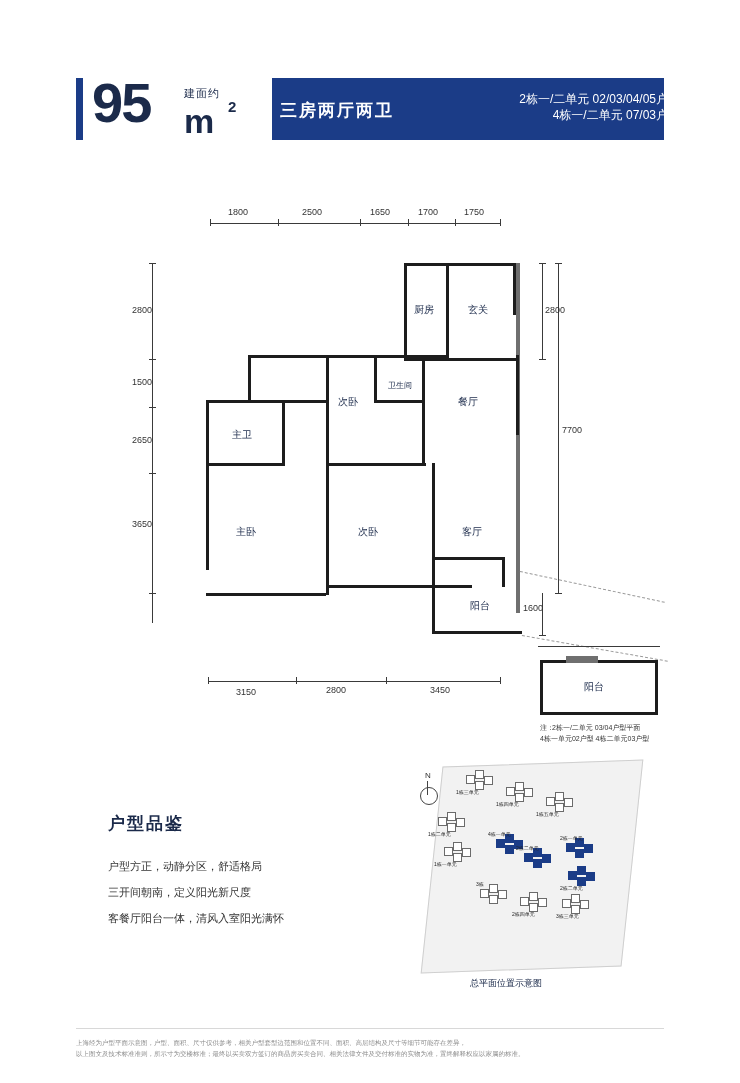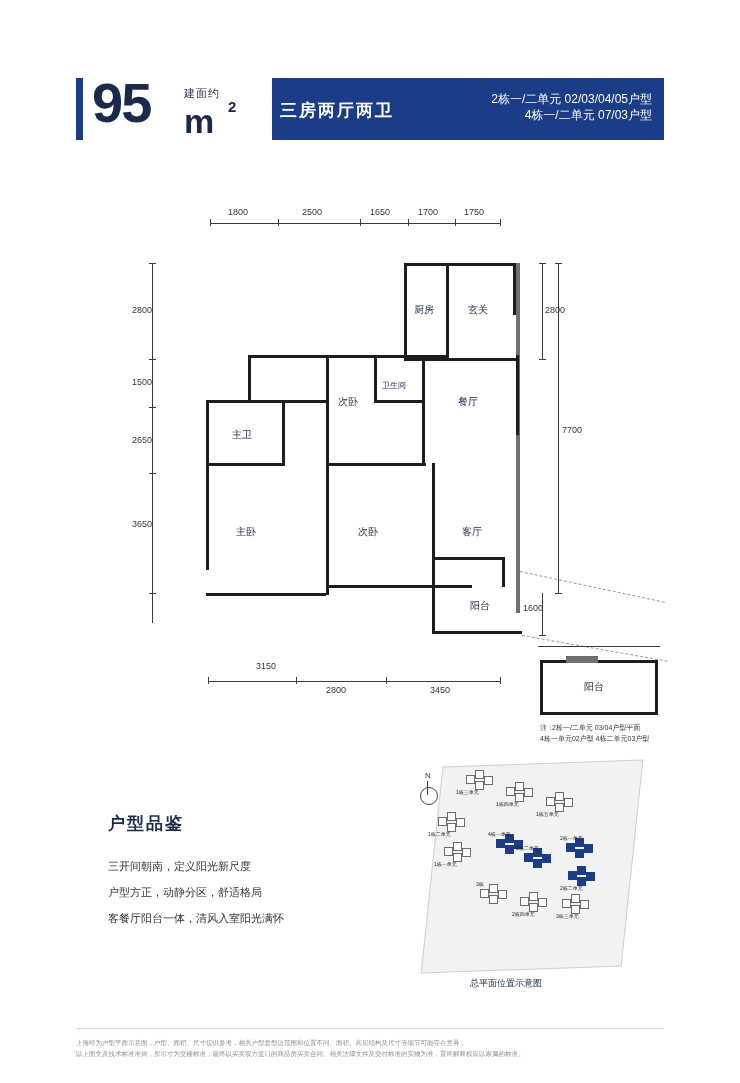--- a/index.html
+++ b/index.html
@@ -7,21 +7,21 @@
     width:740px;height:1083px;
     background:#ffffff;
     font-family:"Liberation Sans","DejaVu Sans",sans-serif;
     color:#1b2a4a;
     position:relative;
     overflow:hidden;
   }
   .page{position:relative;width:740px;height:1083px;}
 
   
-  .header{position:absolute;left:76px;top:78px;width:588px;height:44px;}
+  .header{position:absolute;left:76px;top:78px;width:588px;height:44px;padding-left:28px;}
   .hdr-bar{position:absolute;left:0;top:0;width:588px;height:62px;background:#1b3c87;}
   .hdr-white{position:absolute;left:0;top:0;width:196px;height:62px;background:#ffffff;}
   .hdr-accent{position:absolute;left:0;top:0;width:7px;height:62px;background:#1b3c87;}
   .area-num{
     position:absolute;left:16px;top:-6px;
     font-size:56px;font-weight:bold;letter-spacing:-2px;
     color:#1b2a4a;line-height:62px;
   }
   .area-unit{
     position:absolute;left:108px;top:26px;
@@ -146,21 +146,21 @@
     <div class="tickv" style="left:409px;top:440px;"></div>
     <div class="dim-text" style="left:415px;top:110px;">2800</div>
     <div class="dim-text" style="left:432px;top:230px;">7700</div>
     <div class="dim-text" style="left:393px;top:408px;text-align:center;">1600</div>
 
     <div class="dim-line" style="left:78px;top:486px;width:292px;height:1px;"></div>
     <div class="tick" style="left:78px;top:482px;"></div>
     <div class="tick" style="left:166px;top:482px;"></div>
     <div class="tick" style="left:256px;top:482px;"></div>
     <div class="tick" style="left:370px;top:482px;"></div>
-    <div class="dim-text" style="left:106px;top:466px;margin-left:20px;">3150</div>
+    <div class="dim-text" style="left:106px;top:492px;">3150</div>
     <div class="dim-text" style="left:196px;top:490px;">2800</div>
     <div class="dim-text" style="left:300px;top:490px;">3450</div>
 
     <div class="wall" style="left:274px;top:68px;width:112px;height:3px;"></div>
     <div class="wall" style="left:274px;top:68px;width:3px;height:98px;"></div>
     <div class="wall" style="left:316px;top:68px;width:3px;height:98px;"></div>
     <div class="wall" style="left:383px;top:68px;width:3px;height:52px;"></div>
     <div class="wall" style="left:274px;top:163px;width:112px;height:3px;"></div>
     <div class="room-label" style="left:284px;top:108px;">厨房</div>
     <div class="room-label" style="left:338px;top:108px;">玄关</div>
@@ -170,21 +170,21 @@
 
     <div class="wall" style="left:118px;top:160px;width:200px;height:3px;"></div>
     <div class="wall" style="left:118px;top:160px;width:3px;height:48px;"></div>
     <div class="wall" style="left:118px;top:205px;width:78px;height:3px;"></div>
     <div class="wall" style="left:196px;top:160px;width:3px;height:110px;"></div>
     <div class="wall" style="left:244px;top:160px;width:3px;height:48px;"></div>
     <div class="wall" style="left:244px;top:205px;width:48px;height:3px;"></div>
     <div class="wall" style="left:292px;top:160px;width:3px;height:110px;"></div>
     <div class="wall" style="left:196px;top:268px;width:100px;height:3px;"></div>
     <div class="room-label" style="left:208px;top:200px;">次卧</div>
-    <div class="room-label" style="left:252px;top:186px;font-size:8px;line-height:10px;width:30px;">卫生间</div>
+    <div class="room-label" style="left:252px;top:186px;font-size:8px;line-height:10px;width:30px;text-align:right;">卫生间</div>
     <div class="room-label" style="left:328px;top:200px;">餐厅</div>
 
     <div class="wall" style="left:76px;top:205px;width:3px;height:170px;"></div>
     <div class="wall" style="left:76px;top:205px;width:78px;height:3px;"></div>
     <div class="wall" style="left:152px;top:205px;width:3px;height:66px;"></div>
     <div class="wall" style="left:76px;top:268px;width:78px;height:3px;"></div>
     <div class="room-label" style="left:102px;top:233px;">主卫</div>
 
     <div class="wall" style="left:76px;top:398px;width:120px;height:3px;"></div>
     <div class="wall" style="left:196px;top:268px;width:3px;height:132px;"></div>
@@ -216,22 +216,22 @@
     <div class="wall-grey" style="left:26px;top:-4px;width:32px;height:7px;"></div>
     <div class="room-label" style="left:44px;top:20px;">阳台</div>
     <div class="dim-line" style="left:-2px;top:-14px;width:122px;height:1px;"></div>
     <div class="detail-note" style="left:0;top:62px;">注：</div>
     <div class="detail-note" style="left:12px;top:62px;">2栋一/二单元  03/04户型平面</div>
     <div class="detail-note" style="left:0;top:73px;">4栋一单元02户型  4栋二单元03户型</div>
   </div>
 
   <div class="features">
     <div class="feat-title">户型品鉴</div>
+    <div class="feat-item">户型方正，动静分区，舒适格局</div>
     <div class="feat-item">三开间朝南，定义阳光新尺度</div>
-    <div class="feat-item">户型方正，动静分区，舒适格局</div>
     <div class="feat-item">客餐厅阳台一体，清风入室阳光满怀</div>
   </div>
 
   <div class="sitemap">
     <div class="site-poly"></div>
     <div class="compass">
       <div class="n">N</div>
       <div class="circ"></div>
       <div class="needle"></div>
     </div>

